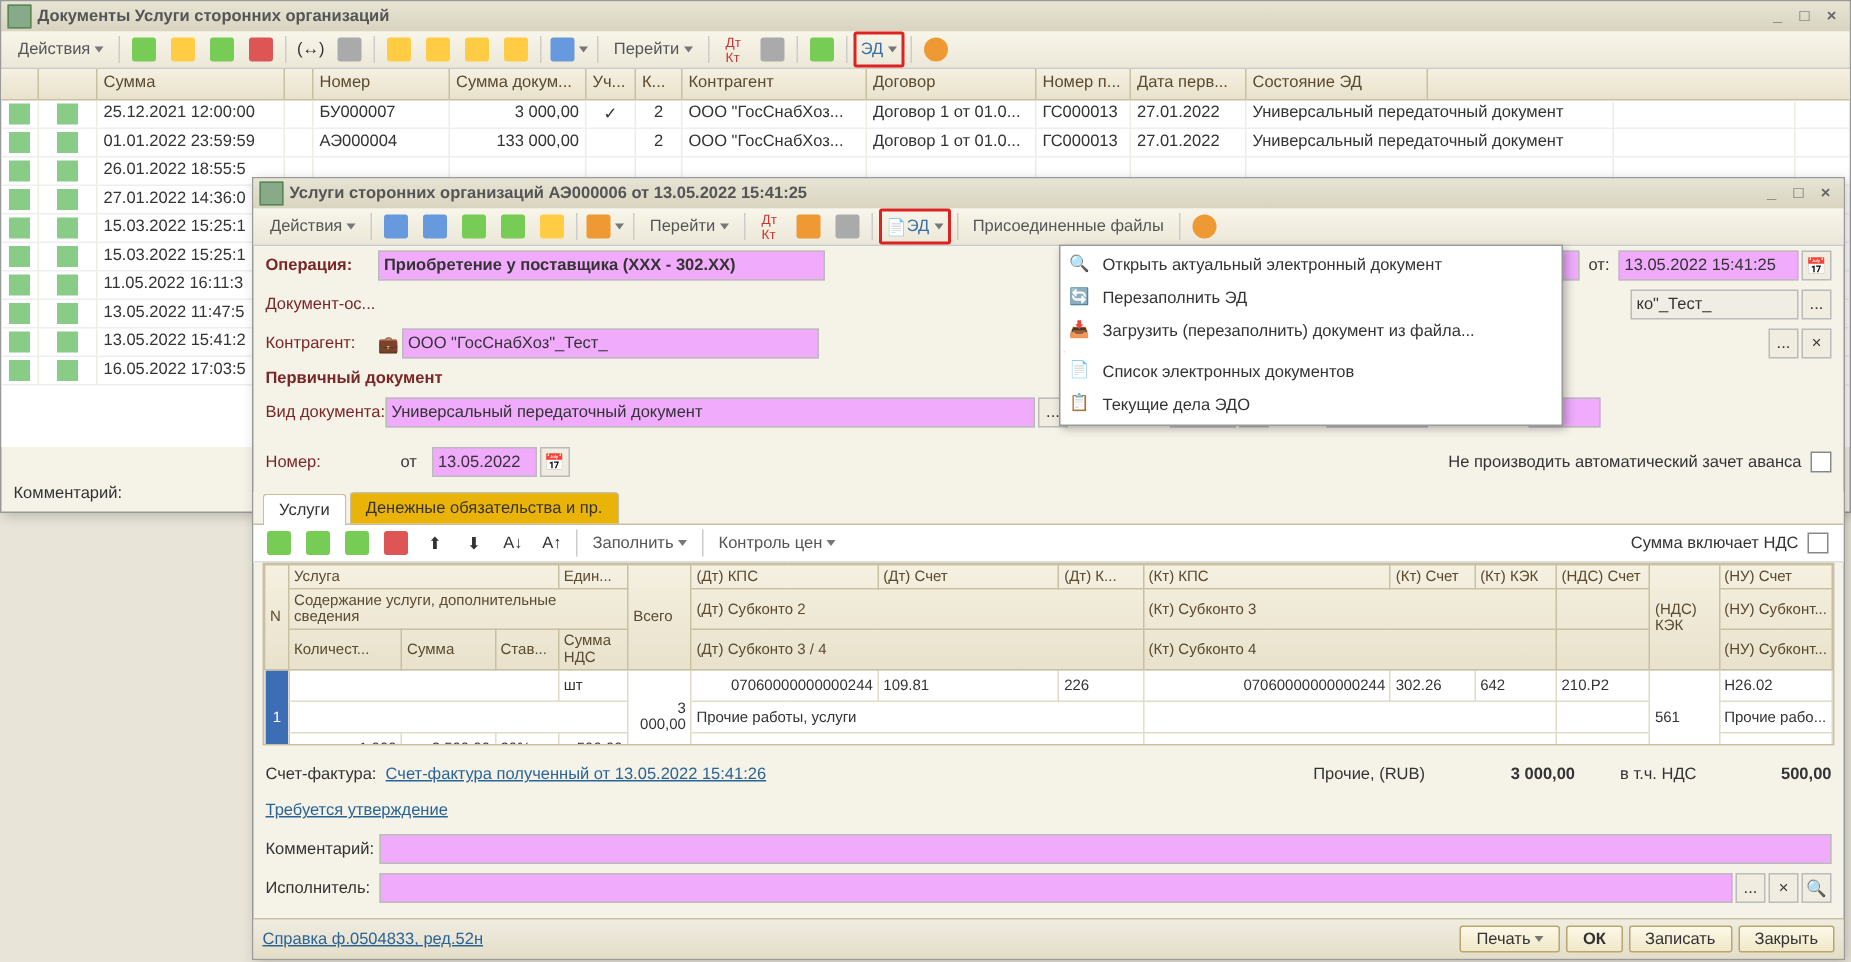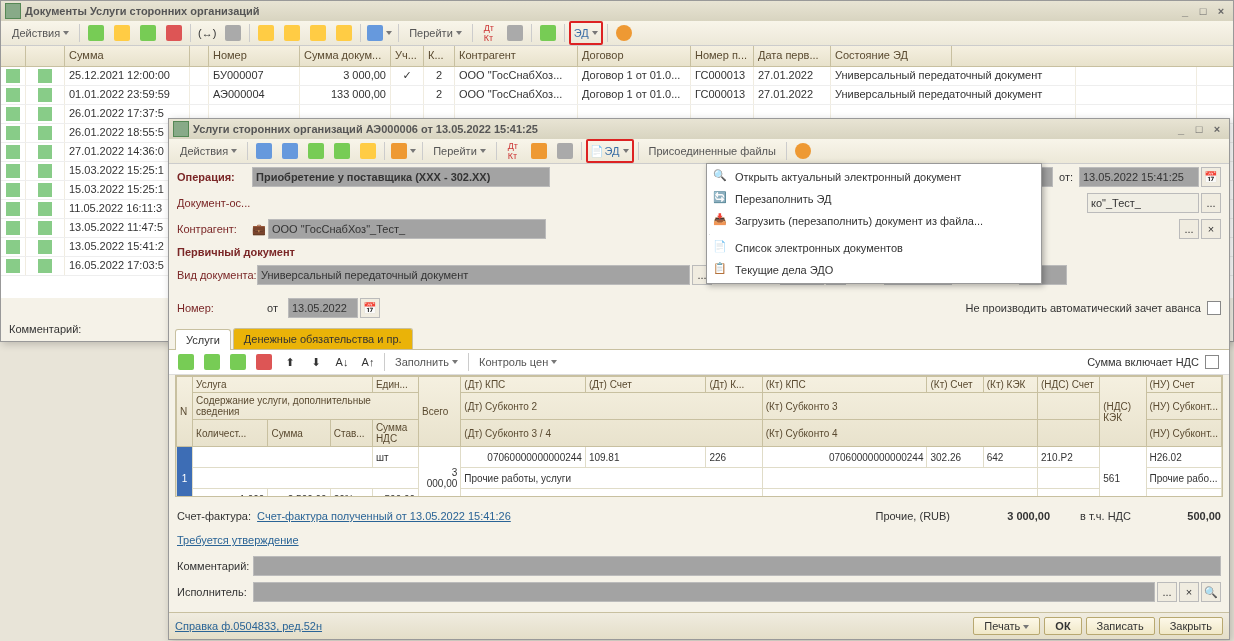--- a/index.html
+++ b/index.html
@@ -23,21 +23,21 @@
 .grid{background:#fff}
 .ghead{display:flex;background:linear-gradient(#f5f0e0,#e8e2cc);border-bottom:1px solid #c8c0a0;height:20px}
 .ghead .gc{border-right:1px solid #c8c0a0;padding:3px 4px;color:#5a4a30;overflow:hidden;white-space:nowrap}
 .grow{display:flex;height:18px;border-bottom:1px solid #eee}
 .grow .gc{border-right:1px solid #f0ece0;padding:2px 4px;overflow:hidden;white-space:nowrap}
 .grow .rc{text-align:right}
 .grow .cc{text-align:center}
 .rowico{width:14px;height:14px;background:#8c8;margin:0 auto}
 .form-row{display:flex;align-items:center;padding:2px 8px;min-height:22px}
 .flabel{color:#7a2626;width:75px}
-.finput{background:#a3a3a3;border:1px solid #bbb;height:18px;padding:0 3px;display:flex;align-items:center;overflow:hidden}
+.finput{background:#f0abfc;border:1px solid #bbb;height:18px;padding:0 3px;display:flex;align-items:center;overflow:hidden}
 .finput.gray{background:#f0eee4}
 .fbtn{width:18px;height:18px;border:1px solid #bbb;background:#f0ece0;display:flex;align-items:center;justify-content:center;margin-left:2px;cursor:pointer}
 .section-hdr{color:#7a2626;font-weight:bold;padding:4px 8px}
 .dropdown-menu{position:absolute;background:#fff;border:1px solid #999;box-shadow:2px 2px 6px rgba(0,0,0,0.3);padding:2px}
 .dmi{display:flex;align-items:center;height:22px;padding:0 14px 0 4px;white-space:nowrap;cursor:pointer}
 .dmi .dico{width:16px;height:16px;margin-right:6px}
 .dmi.sep{height:1px;background:#ddd;margin:2px 0;padding:0}
 .tabs{display:flex;border-bottom:1px solid #c8c0a0;padding-left:6px;background:#f5f2e8}
 .tab{padding:4px 10px;border:1px solid #c8c0a0;border-bottom:none;margin-right:2px;border-radius:3px 3px 0 0;background:#eab308;cursor:pointer}
 .tab.active{background:#fff;font-weight:normal;position:relative;top:1px}
@@ -178,40 +178,20 @@
           <div class="gc" style="width:10px"></div>
   <div class="gc" style="width:82px">АЭ000004</div>
           <div class="gc rc" style="width:82px">133 000,00</div>
   <div class="gc cc" style="width:24px"></div>
           <div class="gc cc" style="width:22px">2</div>
   <div class="gc" style="width:114px">ООО "ГосСнабХоз...</div>
           <div class="gc" style="width:104px">Договор 1 от 01.0...</div>
   <div class="gc" style="width:54px">ГС000013</div>
           <div class="gc" style="width:68px">27.01.2022</div>
   <div class="gc" style="width:236px">Универсальный передаточный документ</div>
-          <div class="gc" style="width:112px"></div>
-        </div>
-        <div class="grow">
-          <div class="gc" style="width:16px">
-            <div class="rowico"></div>
-          </div>
-          <div class="gc" style="width:30px">
-            <div class="rowico"></div>
-          </div>
-  <div class="gc" style="width:116px">26.01.2022 17:37:5</div>
-          <div class="gc" style="width:10px"></div>
-  <div class="gc" style="width:82px"></div>
-          <div class="gc rc" style="width:82px"></div>
-  <div class="gc cc" style="width:24px"></div>
-          <div class="gc cc" style="width:22px"></div>
-  <div class="gc" style="width:114px"></div>
-          <div class="gc" style="width:104px"></div>
-  <div class="gc" style="width:54px"></div>
-          <div class="gc" style="width:68px"></div>
-  <div class="gc" style="width:236px"></div>
           <div class="gc" style="width:112px"></div>
         </div>
         <div class="grow">
           <div class="gc" style="width:16px">
             <div class="rowico"></div>
           </div>
           <div class="gc" style="width:30px">
             <div class="rowico"></div>
           </div>
   <div class="gc" style="width:116px">26.01.2022 18:55:5</div>

